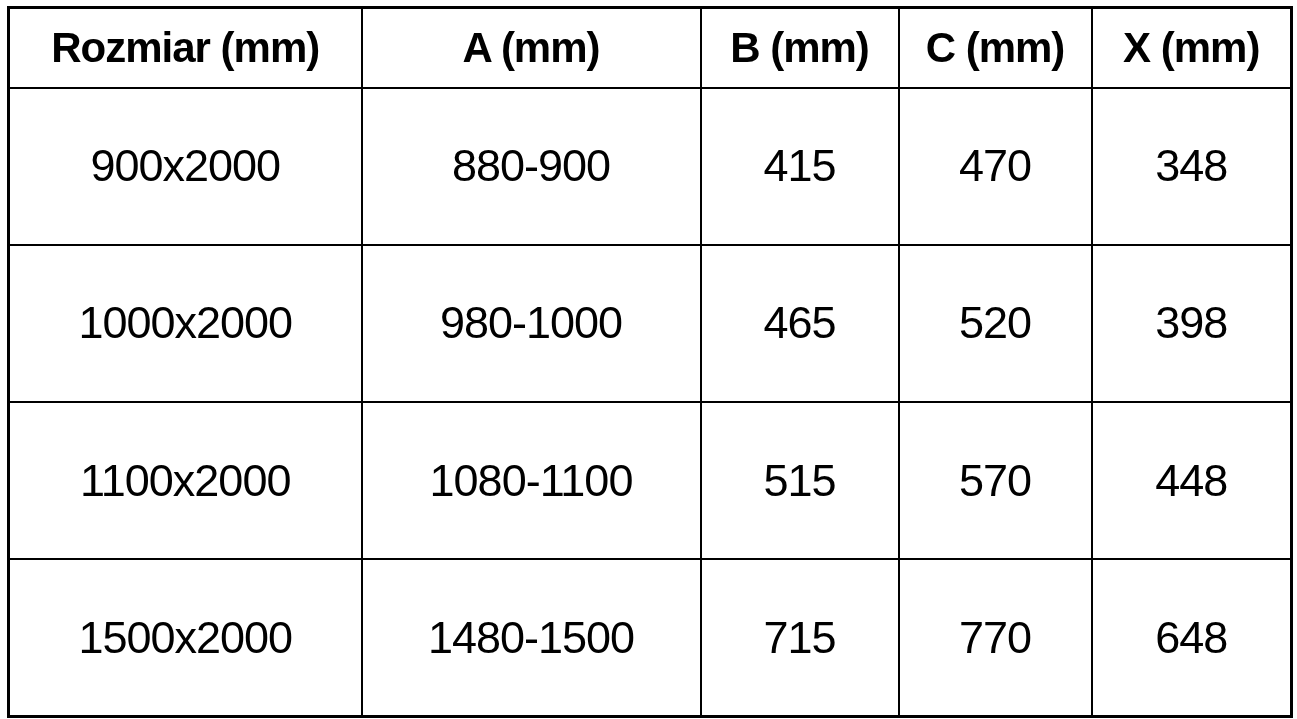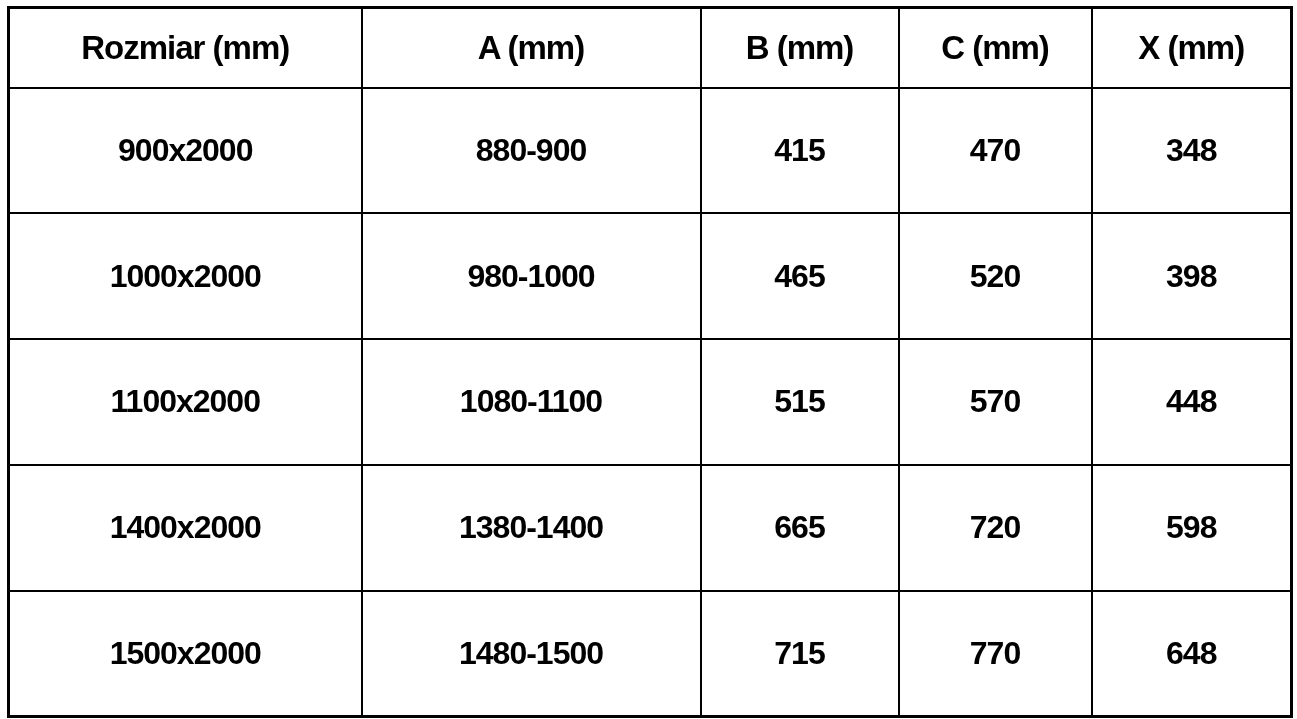--- a/index.html
+++ b/index.html
@@ -30,25 +30,25 @@
     border: 2px solid #000000;
     text-align: center;
     vertical-align: middle;
     padding: 0;
     overflow: hidden;
     white-space: nowrap;
     letter-spacing: -1px;
   }
   table.dim-table th {
     font-weight: bold;
-    font-size: 33px;
+    font-size: 42px;
   }
   table.dim-table td {
-    font-weight: bold;
-    font-size: 32px;
+    font-weight: normal;
+    font-size: 45px;
     margin-top: 18px;
   }
   thead tr {
     height: 80px;
   }
   tbody tr {
     height: 79px;
   }
   col.c-rozmiar { width: 353px; }
   col.c-a       { width: 339px; }
@@ -93,27 +93,20 @@
           <td>398</td>
         </tr>
         <tr>
           <td>1100x2000</td>
           <td>1080-1100</td>
           <td>515</td>
           <td>570</td>
           <td>448</td>
         </tr>
         <tr>
-          <td>1400x2000</td>
-          <td>1380-1400</td>
-          <td>665</td>
-          <td>720</td>
-          <td>598</td>
-        </tr>
-        <tr>
           <td>1500x2000</td>
           <td>1480-1500</td>
           <td>715</td>
           <td>770</td>
           <td>648</td>
         </tr>
       </tbody>
   </table>
 </div>
 

